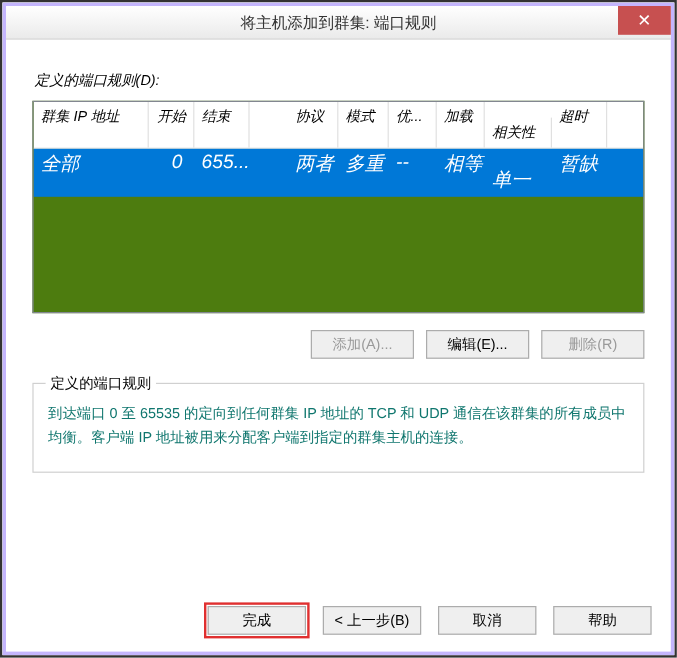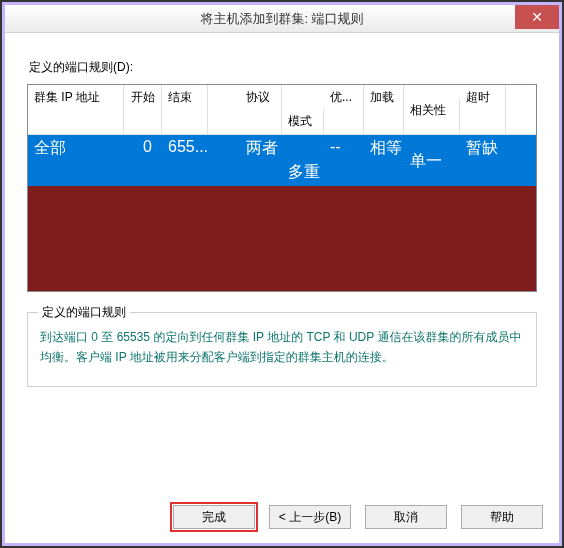--- a/index.html
+++ b/index.html
@@ -2,27 +2,27 @@
 <html><head>
   <meta charset="utf-8">
   <style>
     * { box-sizing: border-box; margin: 0; padding: 0; }
     body { font-family: "Microsoft YaHei", "SimSun", sans-serif; font-size: 12px; background: #fff; width: 564px; height: 548px; position: relative; border: 2px solid #333; }
     .outer { border: 3px solid #c4b5fd; width: 560px; height: 544px; background: #fff; position: relative; }
     .titlebar { height: 28px; background: linear-gradient(#fff, #eaeaea); display: flex; align-items: center; justify-content: center; position: relative; border-bottom: 1px solid #d0d0d0; }
     .titlebar-text { font-size: 13px; color: #333; }
     .close-btn { position: absolute; right: 0; top: 0; width: 44px; height: 24px; background: #c75050; color: #fff; display: flex; align-items: center; justify-content: center; font-size: 14px; cursor: pointer; }
     .content { padding: 16px; }
-    .section-label { margin: 10px 0 8px 8px; color: #000; }
-    .table-wrap { border: 1px solid #828790; background: #7f1d1d; height: 208px; overflow: hidden; margin: 0 6px; }
+    .section-label { margin: 10px 0 8px 8px; color: #000; font-style: italic; }
+    .table-wrap { border: 1px solid #828790; background: #4d7c0f; height: 177px; overflow: hidden; margin: 0 6px; font-style: italic; }
     .table-header { display: flex; background: #fff; border-bottom: 1px solid #e0e0e0; }
     .table-header .th { padding: 4px 6px; border-right: 1px solid #e0e0e0; white-space: nowrap; overflow: hidden; font-size: 12px; color: #000; }
     .table-row { display: flex; background: #0078d7; color: #fff; }
     .table-row .td { padding: 3px 6px; white-space: nowrap; overflow: hidden; font-size: 16px; }
-    .c0 { width: 96px; } .c1 { width: 38px; text-align: right; } .c2 { width: 46px; } .c3 { width: 42px; margin-left: 32px; } .c4 { width: 42px; margin-top: 24px; } .c5 { width: 40px; } .c6 { width: 40px; } .c7 { width: 56px; margin-top: 13px; } .c8 { width: 46px; }
+    .c0 { width: 96px; } .c1 { width: 38px; text-align: right; } .c2 { width: 46px; } .c3 { width: 42px; margin-left: 32px; } .c4 { width: 42px; } .c5 { width: 40px; } .c6 { width: 40px; } .c7 { width: 56px; margin-top: 13px; } .c8 { width: 46px; }
     .c1.td { text-align: right; padding-right: 10px;}
     .btn-row { display: flex; justify-content: flex-end; gap: 10px; margin: 14px 6px 0 0; }
     .btn { min-width: 86px; height: 24px; background: #efefef; border: 1px solid #acacac; color: #000; font-size: 12px; display: flex; align-items: center; justify-content: center; cursor: pointer; }
     .btn.disabled { color: #9a9a9a; cursor: default; }
     .btn.highlight { outline: 2px solid #e03030; outline-offset: 1px; }
     .groupbox { border: 1px solid #d0d0d0; margin: 20px 6px 0 6px; padding: 14px 12px 18px 12px; position: relative; }
     .groupbox-title { position: absolute; top: -9px; left: 10px; background: #fff; padding: 0 4px; color: #000; }
     .desc-text { color: #0f766e; line-height: 1.7; }
     .footer { position: absolute; bottom: 14px; left: 0; right: 0; display: flex; justify-content: flex-end; gap: 14px; padding-right: 16px; }
     .footer .btn { min-width: 82px; }
@@ -59,20 +59,25 @@
         <div class="td c2">655...</div>
         <div class="td c3">两者</div>
         <div class="td c4">多重</div>
         <div class="td c5">--</div>
         <div class="td c6">相等</div>
         <div class="td c7">单一</div>
         <div class="td c8">暂缺</div>
       </div>
     </div>
 
+    <div class="btn-row">
+      <div class="btn disabled">添加(A)...</div>
+      <div class="btn">编辑(E)...</div>
+      <div class="btn disabled">删除(R)</div>
+    </div>
 
     <div class="groupbox">
       <div class="groupbox-title">定义的端口规则</div>
       <div class="desc-text">到达端口 0 至 65535 的定向到任何群集 IP 地址的 TCP 和 UDP 通信在该群集的所有成员中均衡。客户端 IP 地址被用来分配客户端到指定的群集主机的连接。</div>
     </div>
   </div>
 
   <div class="footer">
     <div class="btn highlight">完成</div>
     <div class="btn">&lt; 上一步(B)</div>

